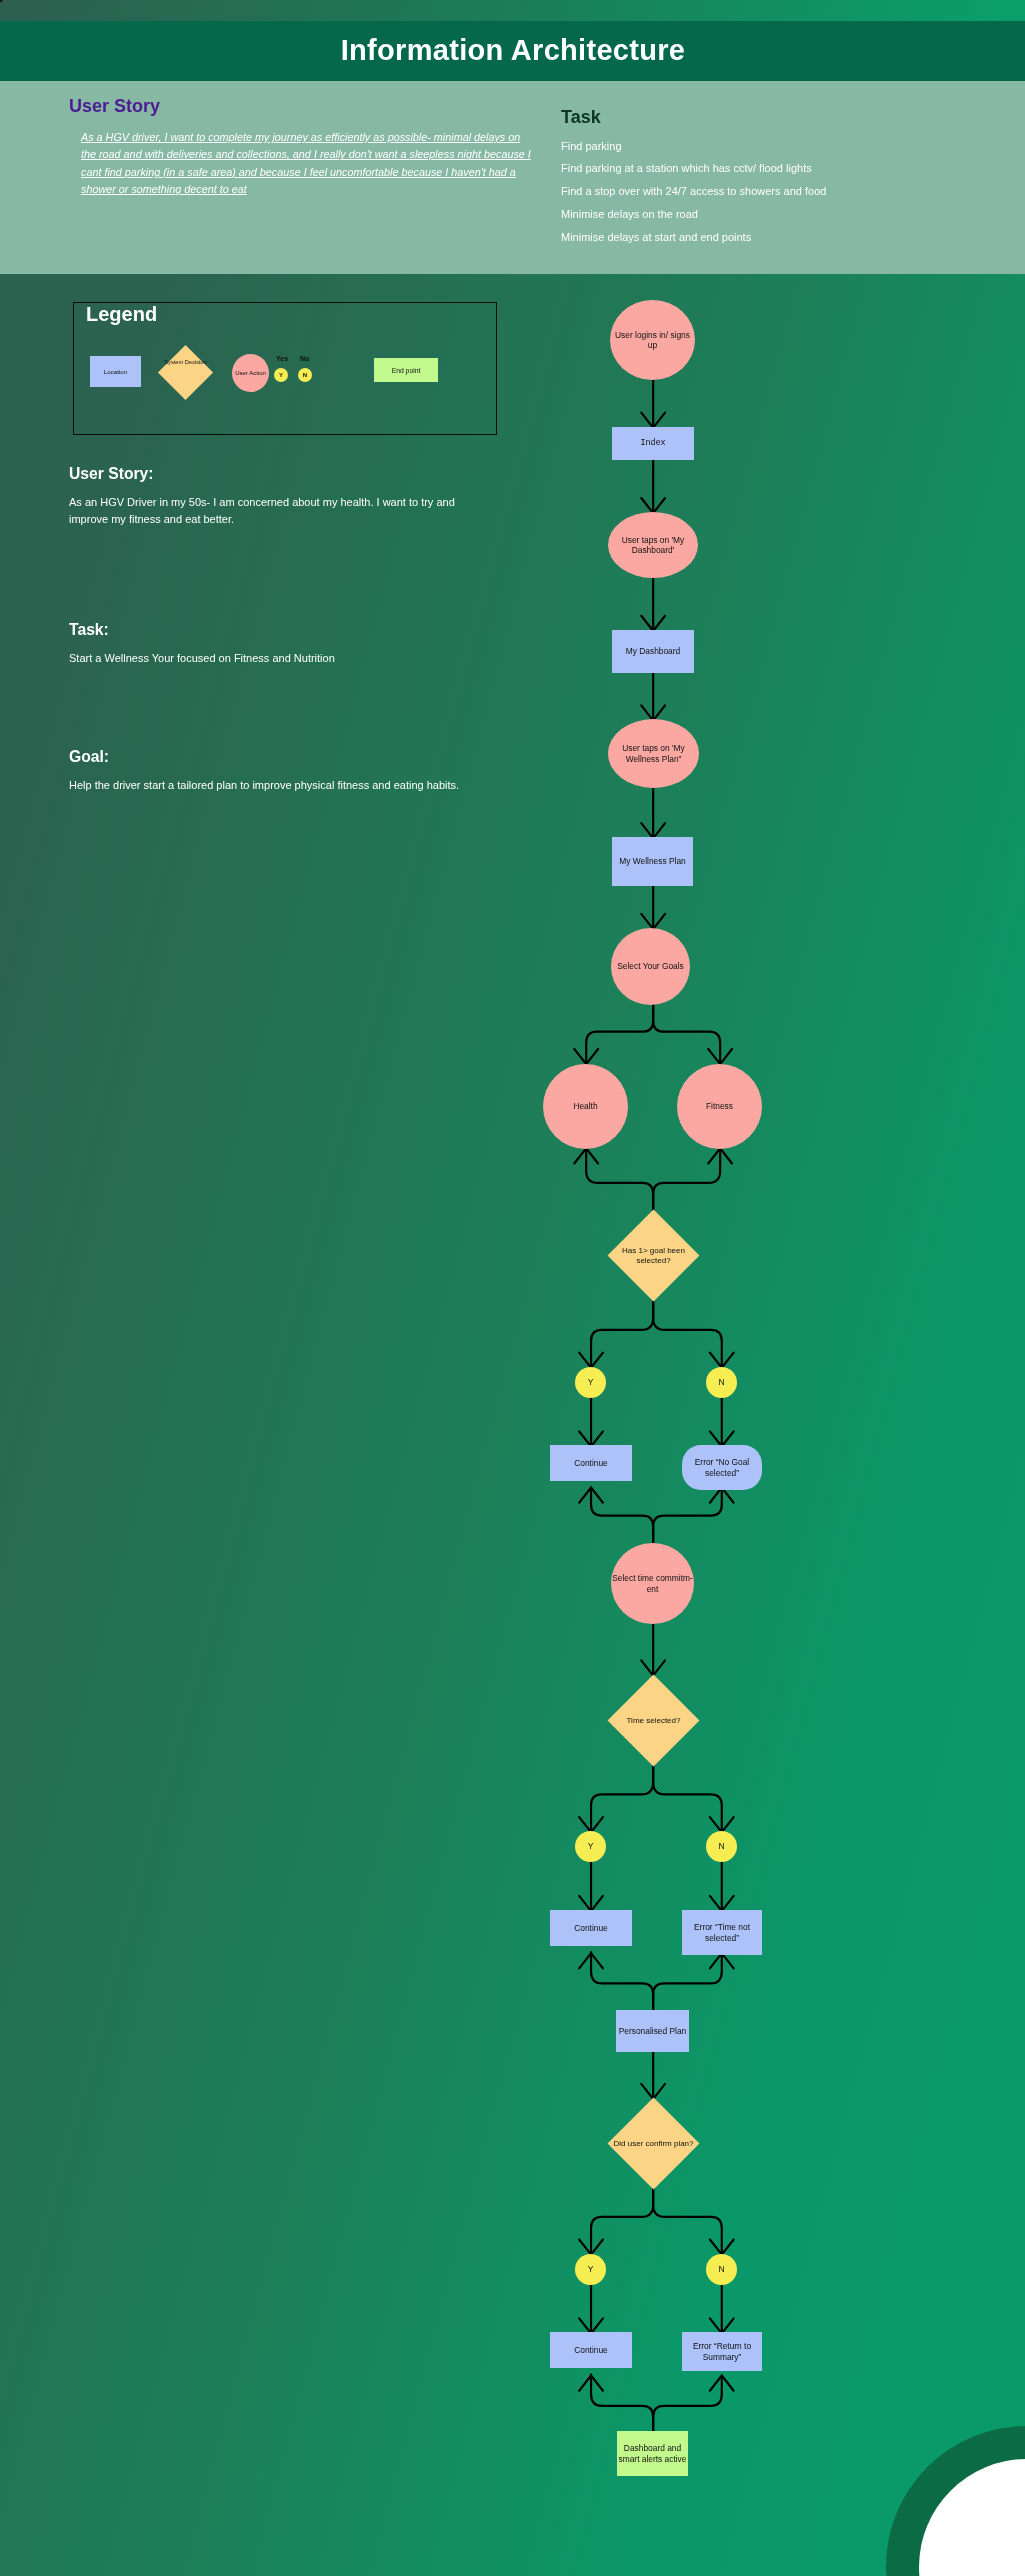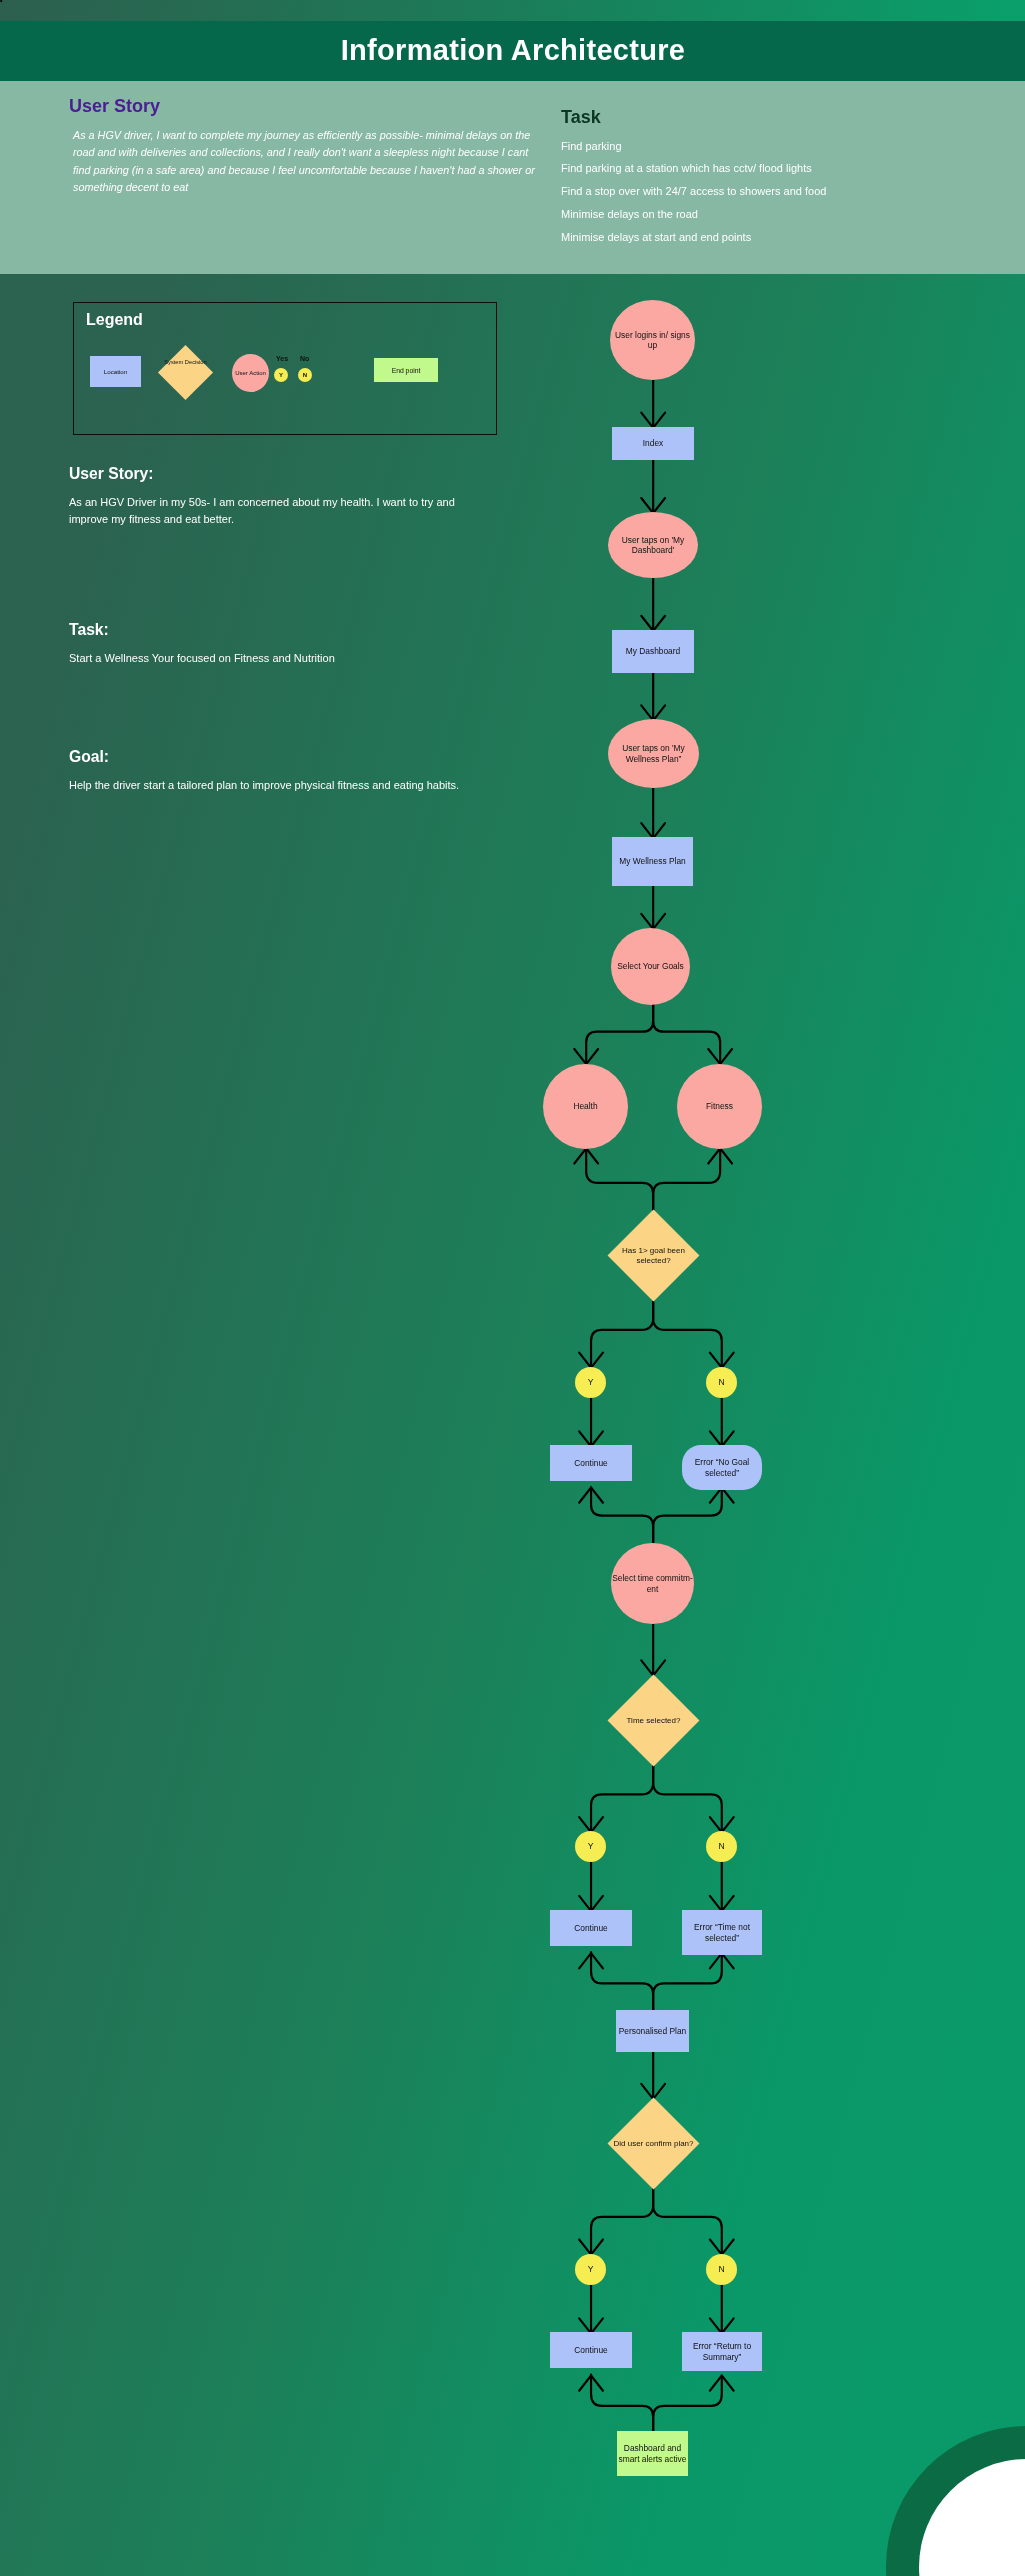--- a/index.html
+++ b/index.html
@@ -49,34 +49,34 @@
     background:#87b8a3;
   }
   .info-col{position:absolute;}
   .info-col.left{left:69px;top:15px;width:475px;}
   .info-col.right{left:561px;top:26px;width:443px;}
   .info-head{
     color:#4c1d95;font-size:18px;font-weight:bold;margin:0 0 9.7px 0;
   }
   .info-head.task{color:#0c3725;}
   .info-body{
-    color:#ffffff;font-size:10.8px;font-style:italic;line-height:1.62;margin:4px;
+    color:#ffffff;font-size:10.8px;font-style:italic;line-height:1.62;margin:12px;text-decoration:underline;
   }
   .task-list{list-style:none;margin:0;padding:0;}
   .task-list li{
     color:#ffffff;font-size:11px;line-height:1.62;margin:0 0 4.9px 0;
   }
   
   .legend-box{
     position:absolute;left:73px;top:302px;width:424px;height:133px;
     border:1.1px solid #0d0d0d;box-sizing:border-box;
   }
   .legend-title{
-    position:absolute;left:12px;top:8px;
-    color:#ffffff;font-size:16px;font-weight:bold;
+    position:absolute;left:12px;top:0;
+    color:#ffffff;font-size:20px;font-weight:bold;
   }
   .lg-loc{
     position:absolute;left:16px;top:53px;width:51px;height:31px;
     background:#aec2fa;display:flex;align-items:center;justify-content:center;
     color:#111;font-size:6.2px;
   }
   .lg-diamond{
     position:absolute;left:92px;top:50px;width:39px;height:39px;
     background:#fbd585;transform:rotate(45deg);
   }
@@ -285,21 +285,21 @@
       <path d="M1072 4426 L1094 4398 L1116 4426"></path>
       <path d="M1336 4402 L1336 4432 Q1336 4454 1316 4454 L1229 4454 Q1209 4454 1209 4474 L1209 4500"></path>
       <path d="M1314 4426 L1336 4398 L1358 4426"></path>
     </g>
   </svg>
 
   <div class="flow">
 
     <div class="node n-action" style="left:610px;top:300px;width:85px;height:80px;">User logins in/ signs up</div>
 
-    <div class="node n-page" style="left:612px;top:427px;width:82px;height:33px;">Index</div>
+    <div class="node n-page" style="left:612px;top:427px;width:82px;height:33px;font-family:Liberation Mono, monospace;">Index</div>
 
     <div class="node n-action" style="left:608px;top:512px;width:90px;height:66px;">User taps on 'My Dashboard'</div>
 
     <div class="node n-page" style="left:612px;top:630px;width:82px;height:43px;">My Dashboard</div>
 
     <div class="node n-action" style="left:608px;top:719px;width:91px;height:69px;">User taps on 'My Wellness Plan”</div>
 
     <div class="node n-page" style="left:612px;top:837px;width:81px;height:49px;">My Wellness Plan</div>
 
     <div class="node n-action" style="left:611px;top:928px;width:79px;height:77px;">Select Your Goals</div>

